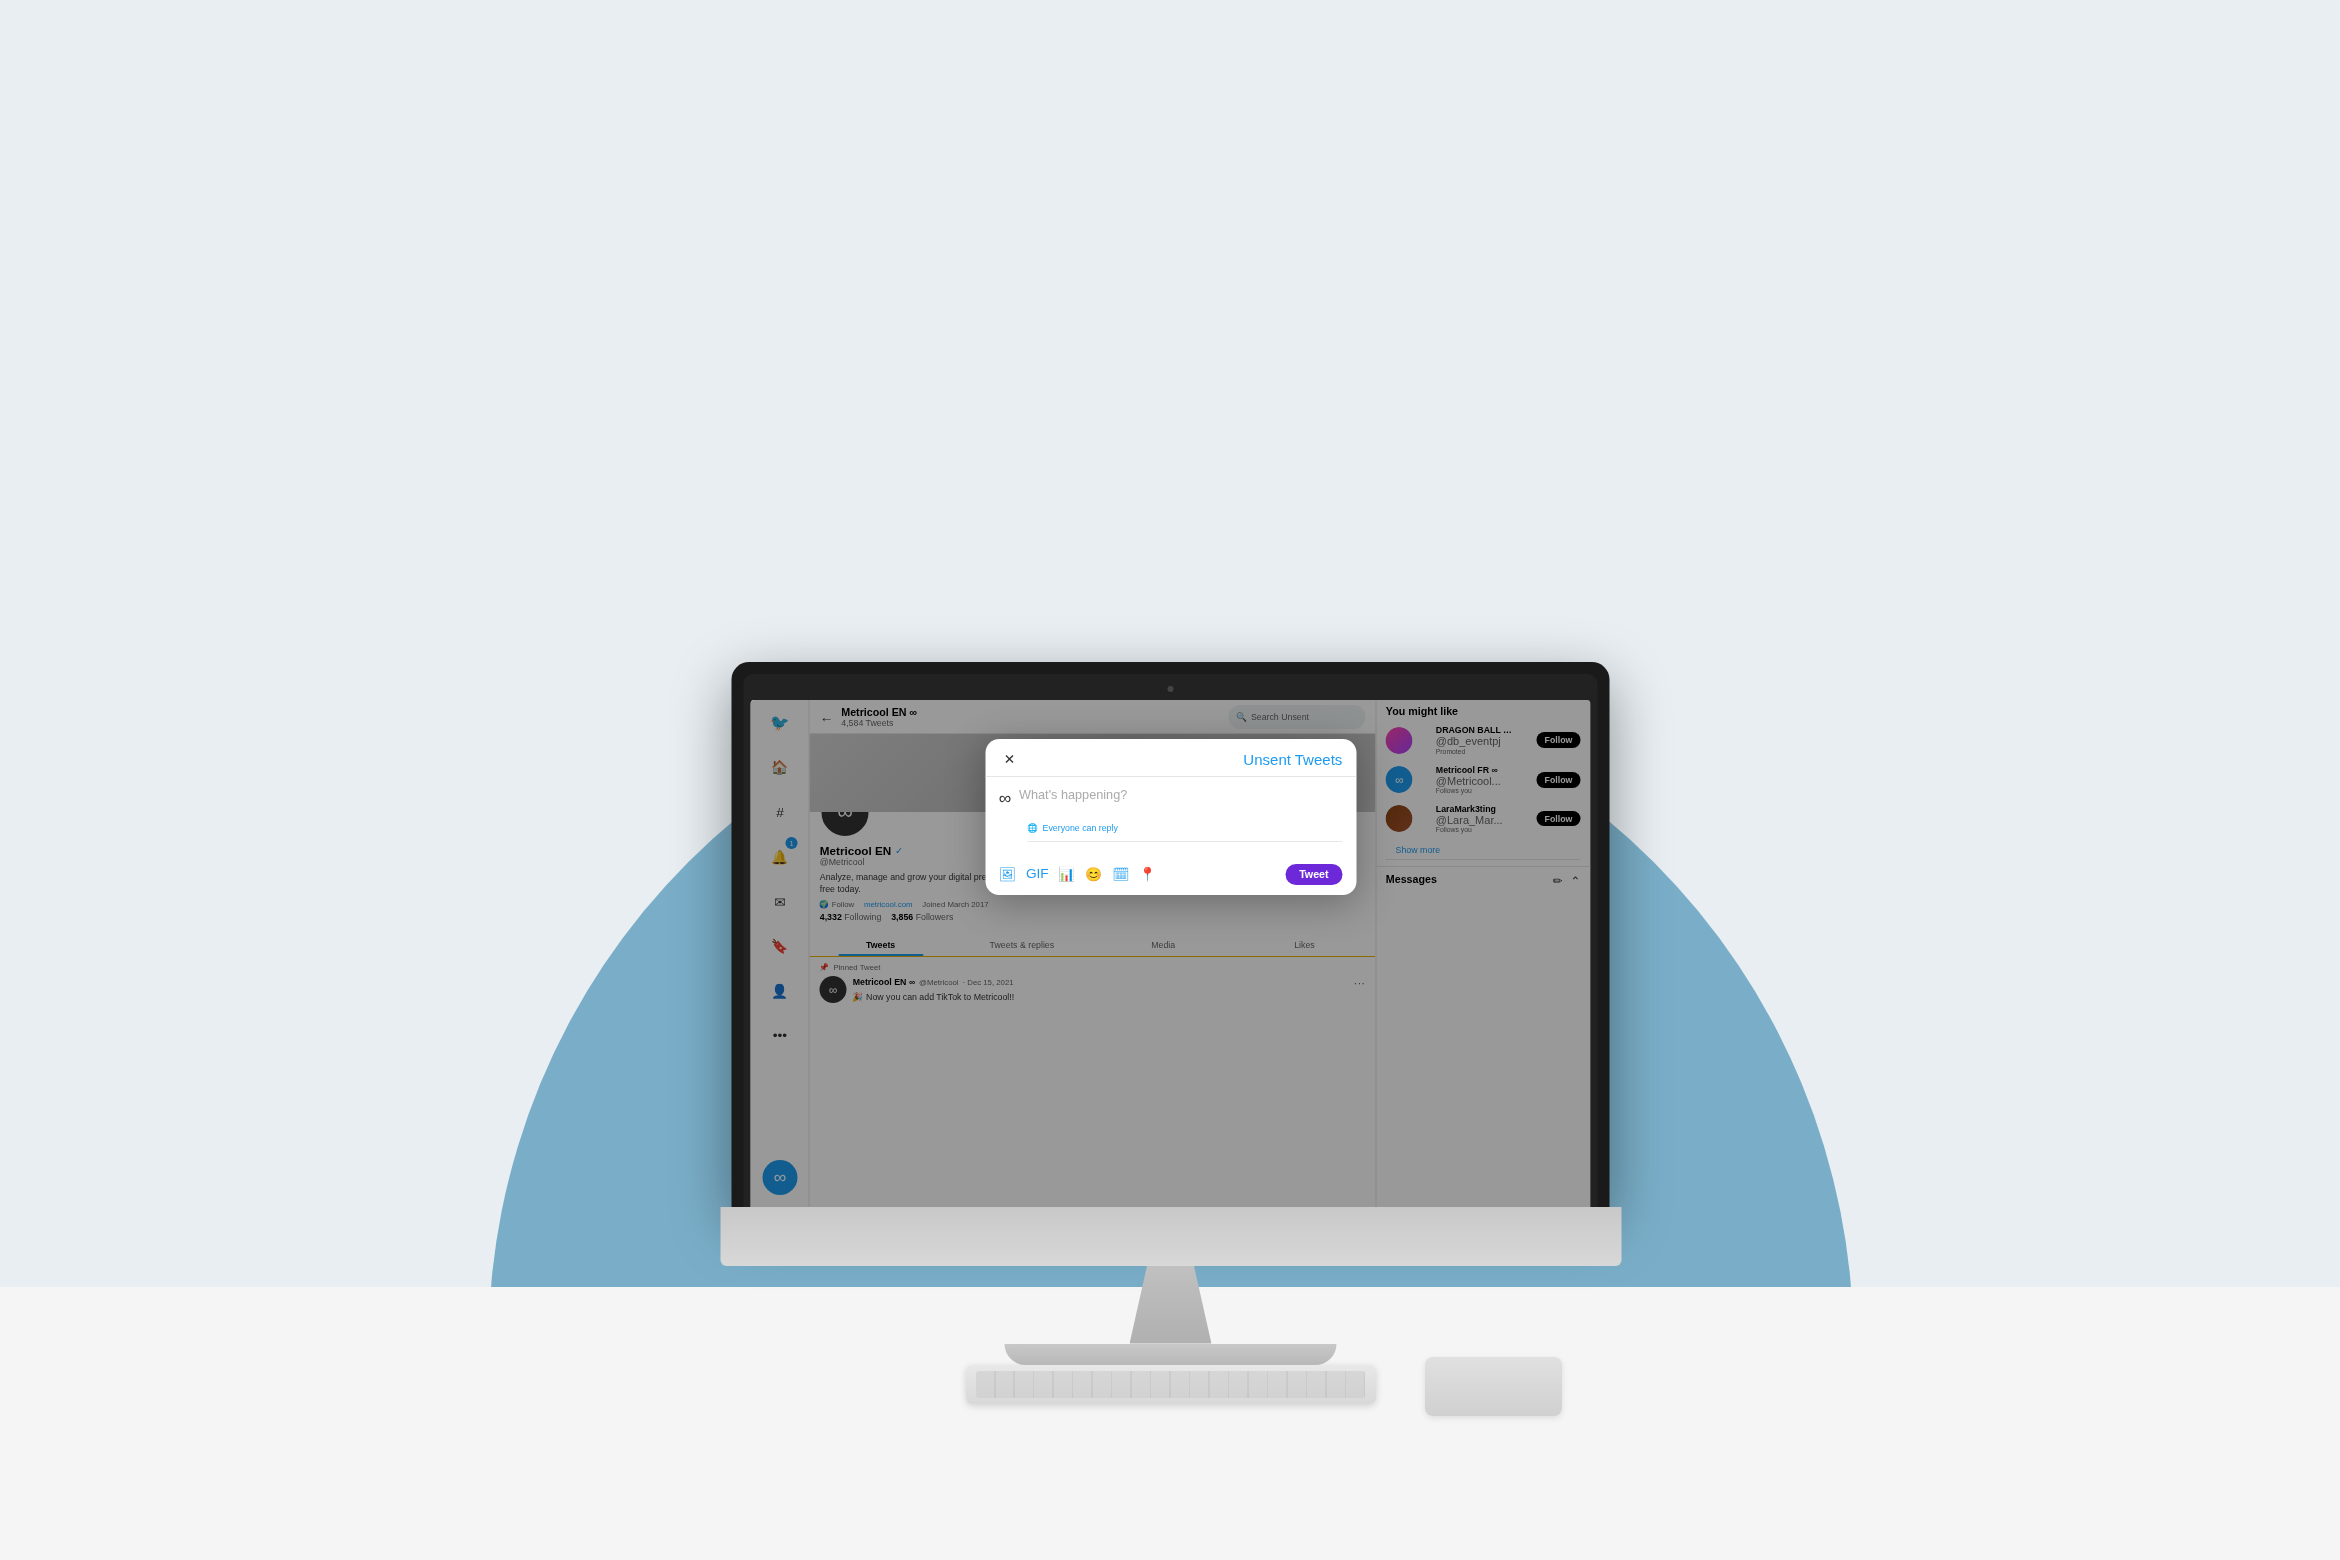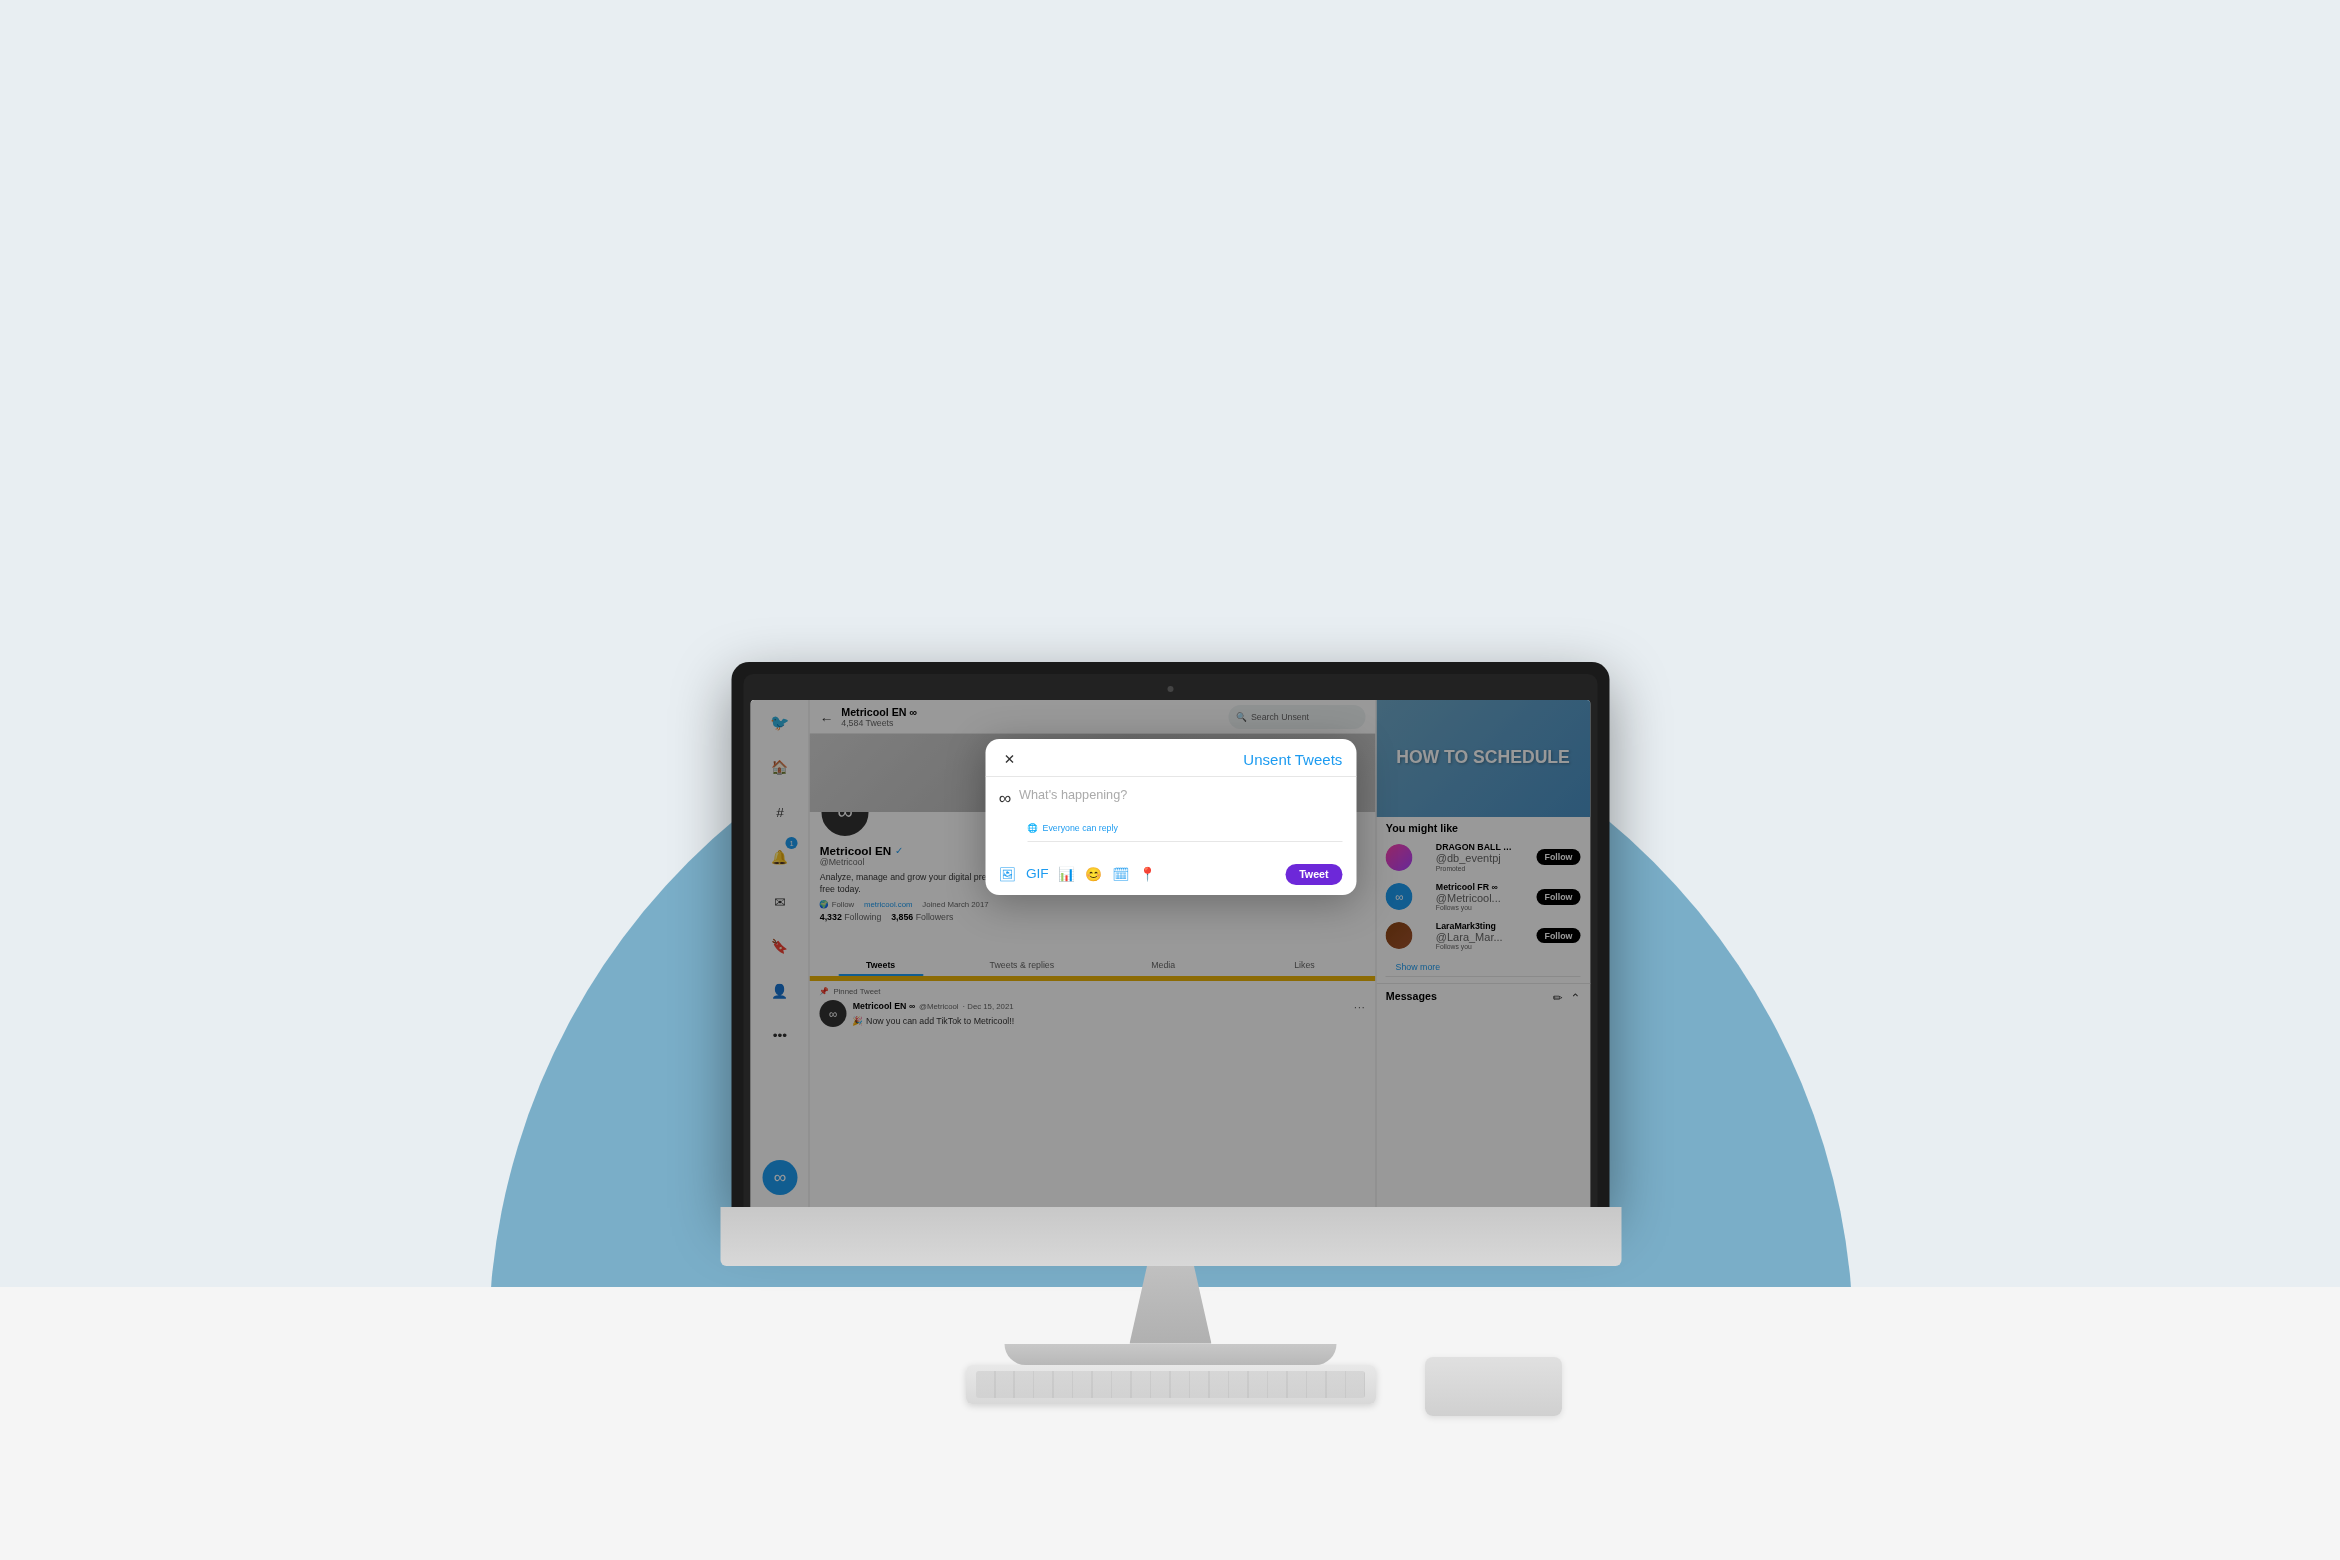--- a/index.html
+++ b/index.html
@@ -343,22 +343,21 @@
       font-size: 8.8px;
       margin-bottom: 5.9px;
     }
 
     .stat-num { font-weight: 700; color: #000; }
     .stat-label { color: #666; }
 
     
     .profile-tabs {
       display: flex;
-      border-bottom: 5px solid #eab308;
-      margin-top: 20px;
+      border-bottom: 1px solid #eab308;
     }
 
     .tab {
       flex: 1;
       text-align: center;
       padding: 5.9px 0;
       font-size: 8.8px;
       color: #666;
       cursor: pointer;
       position: relative;
@@ -808,25 +807,20 @@
                       <span class="tweet-more">···</span>
                     </div>
                     <div class="tweet-text">🎉 Now you can add TikTok to Metricool!!</div>
                   </div>
                 </div>
               </div>
             </div>
 
             <div class="right-sidebar">
 
-              <div class="trending-card">
-                <div class="trending-card-img">
-                  <div class="how-to-schedule">HOw To SCHEDULE</div>
-                </div>
-              </div>
 
               <div class="you-like-section">
                 <div class="section-title">You might like</div>
 
                 <div class="follow-item">
                   <div class="follow-avatar">
                     <div style="width:100%;height:100%;background:linear-gradient(135deg,#f4a,#a4f);border-radius:50%;"></div>
                   </div>
                   <div class="follow-info">
                     <div class="follow-name">DRAGON BALL Game...</div>

